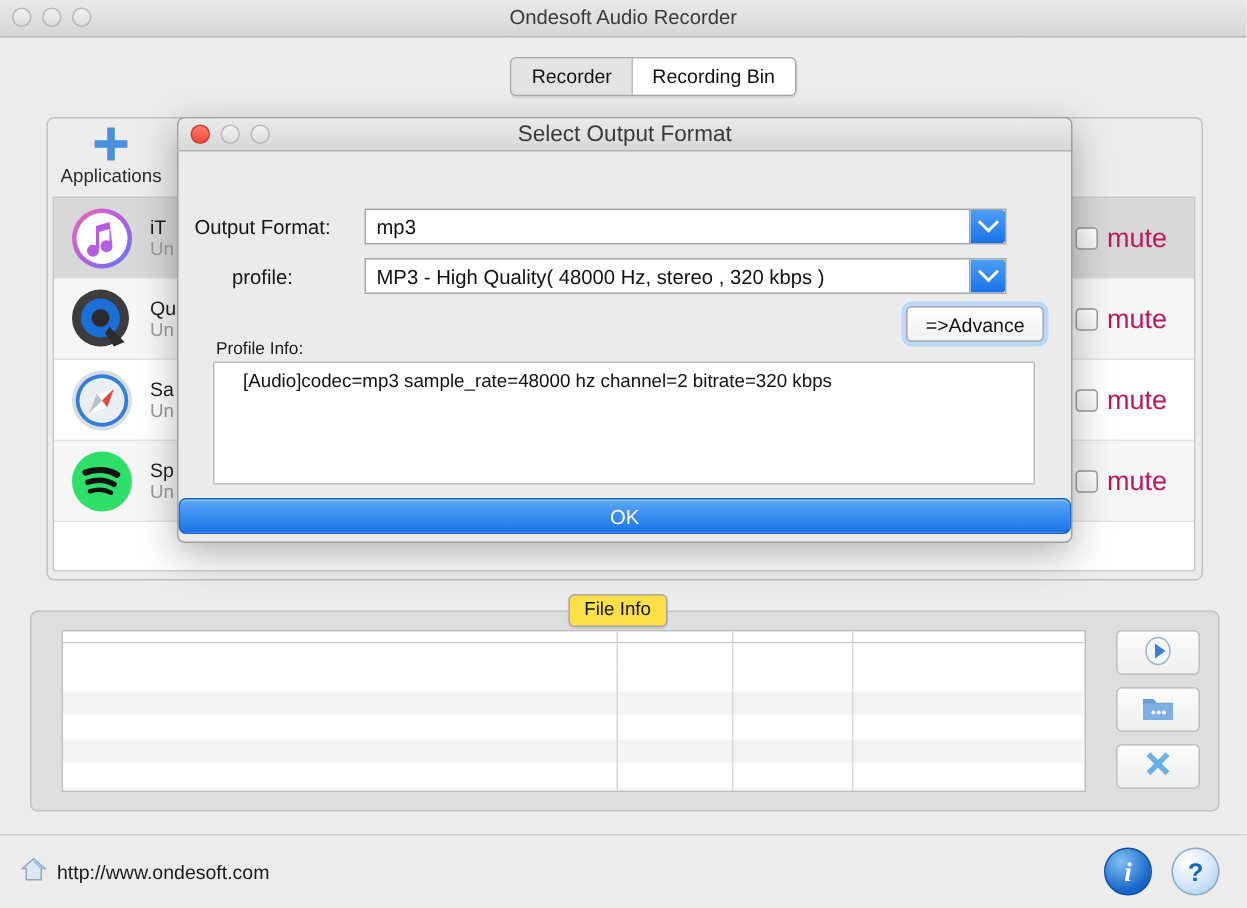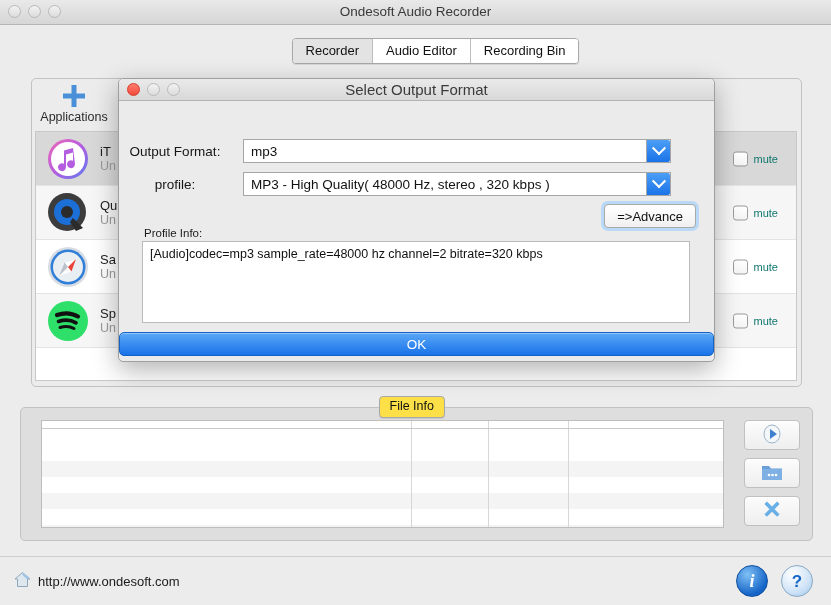--- a/index.html
+++ b/index.html
@@ -61,21 +61,21 @@
   .app-row.r2{background:#ffffff;}
   .app-row.r3{background:#f6f6f6;}
   .app-icon{width:44px;height:44px;flex:0 0 44px;margin-right:10px;position:relative;}
   .app-text{display:flex;flex-direction:column;justify-content:center;line-height:15px;}
   .app-name{font-size:13px;color:#1d1d1d;white-space:nowrap;}
   .app-status{font-size:12.5px;color:#9a9a9a;white-space:nowrap;}
   .mute-cell{position:absolute;right:18px;top:50%;transform:translateY(-50%);
              display:flex;align-items:center;gap:6px;}
   .cbox{width:15px;height:15px;border:1px solid #9b9b9b;border-radius:3px;
         background:linear-gradient(#ffffff,#f3f3f3);box-sizing:border-box;}
-  .mute-label{font-size:11px;color:#0f766e;}
+  .mute-label{font-size:18px;color:#be185d;}
   .applist-empty{height:54px;background:#fff;}
 
   
   .fileinfo-box{
     position:absolute;left:20px;top:407px;width:791px;height:132px;
     border:1px solid #c2c2c2;border-radius:5px;background:#dedede;
   }
   .fi-legend{
     position:absolute;left:calc(50% - 38px);top:-12px;
     background:#fde047;border:1px solid #a8a8a8;border-radius:4px;
@@ -144,21 +144,21 @@
 
   .adv-wrap{position:absolute;right:15px;top:100px;padding:3px;border-radius:7px;
             background:#b9d9f6;}
   .adv-btn{height:22px;padding:0 12px;border:1px solid #a9a9a9;border-radius:4px;
            background:linear-gradient(#ffffff,#f0f0f0);font-size:13px;color:#111;
            display:flex;align-items:center;}
 
   .pinfo-label{position:absolute;left:25px;top:126px;font-size:11.5px;color:#1b1b1b;}
   .pinfo-box{position:absolute;left:23px;top:140px;width:548px;height:82px;
              background:#fff;border:1px solid #bbb;box-sizing:border-box;padding:5px 7px;}
-  .pinfo-text{font-size:12.5px;color:#111;white-space:nowrap;}
+  .pinfo-text{font-size:12.5px;color:#111;white-space:nowrap;margin-left:12px;}
 
   .dlg-btns{position:absolute;left:0;top:231px;width:100%;display:flex;justify-content:center;gap:36px;flex-direction:column;}
   .btn{height:24px;min-width:84px;border-radius:5px;display:flex;align-items:center;
        justify-content:center;font-size:13.5px;box-sizing:border-box;}
   .btn-ok{background:linear-gradient(#5aa8f8,#1a73e8);border:1px solid #1462c6;color:#fff;
           box-shadow:0 1px 0 rgba(255,255,255,.35) inset;}
   .btn-cancel{background:linear-gradient(#ffffff,#f2f2f2);border:1px solid #a9a9a9;color:#111;}
 </style>
 </head>
 <body>
@@ -170,21 +170,20 @@
       <span class="light"></span>
       <span class="light"></span>
       <span class="light"></span>
     </div>
     <div class="tb-title">Ondesoft Audio Recorder</div>
   </div>
 
   <div class="tabbar">
     <div class="tabs">
       <div class="tab selected">Recorder</div>
-      <div class="tab">Audio Editor</div>
       <div class="tab">Recording Bin</div>
     </div>
   </div>
 
   <div class="recorder-box">
 
     <div class="toolbar">
       <div class="tool tool-add">
         <div class="glyph">
           <svg width="26" height="26" viewBox="0 0 26 26">

